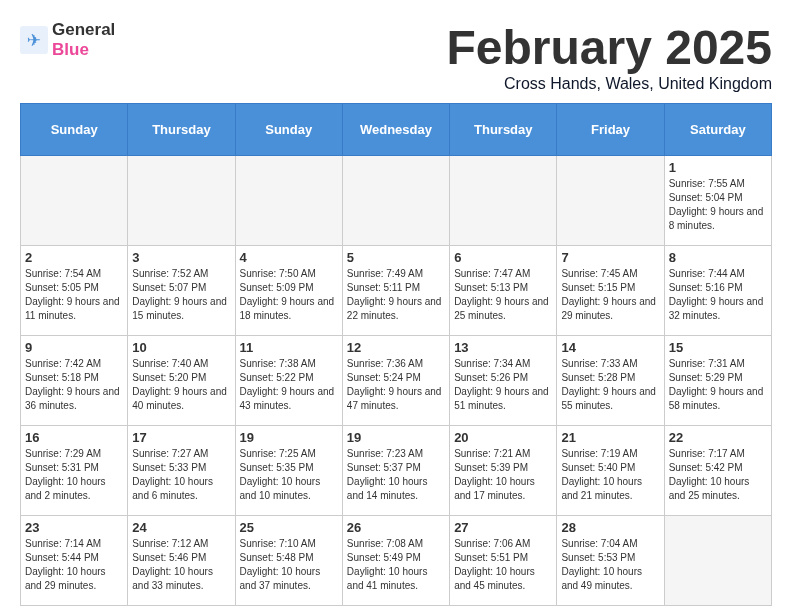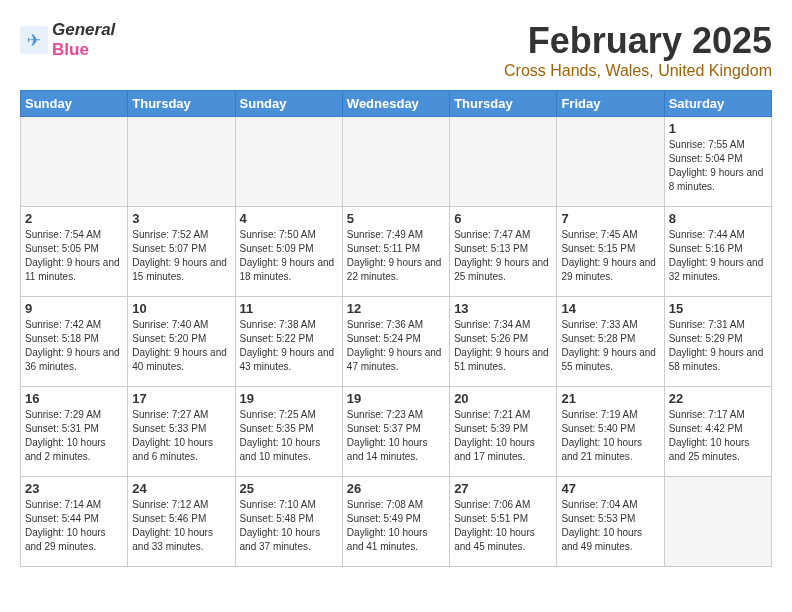--- a/index.html
+++ b/index.html
@@ -22,40 +22,40 @@
       gap: 4px;
     }
     .logo-icon {
       width: 28px;
       height: 28px;
     }
     .title-area {
       text-align: right;
     }
     .calendar-title {
-      font-size: 36px;
+      font-size: 48px;
       font-weight: bold;
       color: #333;
     }
     .calendar-subtitle {
       font-size: 16px;
-      color: #a16207;
+      color: #0f172a;
     }
     table {
       width: 100%;
       border-collapse: collapse;
       table-layout: fixed;
     }
     thead th {
       background-color: #4a90d9;
       color: #fff;
       font-size: 13px;
       font-weight: bold;
-      padding: 5px 4px;
-      text-align: left;
+      padding: 18px 4px;
+      text-align: center;
       border: 1px solid #3a7bc8;
     }
     tbody td {
       border: 1px solid #ccc;
       vertical-align: top;
       padding: 4px;
       font-size: 10.5px;
       color: #333;
       height: 90px;
       background: #fff;
@@ -77,21 +77,21 @@
 </head>
 <body>
 
 <div class="header-area">
   <div class="logo">
     <svg class="logo-icon" viewBox="0 0 36 36">
       <rect x="0" y="0" width="36" height="36" rx="4" fill="#e8f0fb"></rect>
       <text x="18" y="26" text-anchor="middle" font-size="22" fill="#4a90d9">✈</text>
     </svg>
     <div>
-      <span style="font-size:17px;font-weight:bold;color:#333;font-style:italic;">General</span><br>
+      <span style="font-size:17px;font-weight:bold;color:#333;">General</span><br>
       <span style="font-size:17px;font-weight:bold;color:#ec4899;">Blue</span>
     </div>
   </div>
   <div class="title-area">
     <div class="calendar-title">February 2025</div>
     <div class="calendar-subtitle">Cross Hands, Wales, United Kingdom</div>
   </div>
 </div>
 
 <table>
@@ -242,21 +242,21 @@
         </td>
         <td>
           <div class="day-number">21</div>
           <div class="day-info">Sunrise: 7:19 AM
 Sunset: 5:40 PM
 Daylight: 10 hours and 21 minutes.</div>
         </td>
         <td>
           <div class="day-number">22</div>
           <div class="day-info">Sunrise: 7:17 AM
-Sunset: 4:42 PM
+Sunset: 5:42 PM
 Daylight: 10 hours and 25 minutes.</div>
         </td>
       </tr>
       <tr>
         <td>
           <div class="day-number">23</div>
           <div class="day-info">Sunrise: 7:14 AM
 Sunset: 5:44 PM
 Daylight: 10 hours and 29 minutes.</div>
         </td>
@@ -278,21 +278,21 @@
 Sunset: 5:49 PM
 Daylight: 10 hours and 41 minutes.</div>
         </td>
         <td>
           <div class="day-number">27</div>
           <div class="day-info">Sunrise: 7:06 AM
 Sunset: 5:51 PM
 Daylight: 10 hours and 45 minutes.</div>
         </td>
         <td>
-          <div class="day-number">47</div>
+          <div class="day-number">28</div>
           <div class="day-info">Sunrise: 7:04 AM
 Sunset: 5:53 PM
 Daylight: 10 hours and 49 minutes.</div>
         </td>
         <td class="empty"></td>
       </tr>
     </tbody>
 </table>
 
 </body></html>

